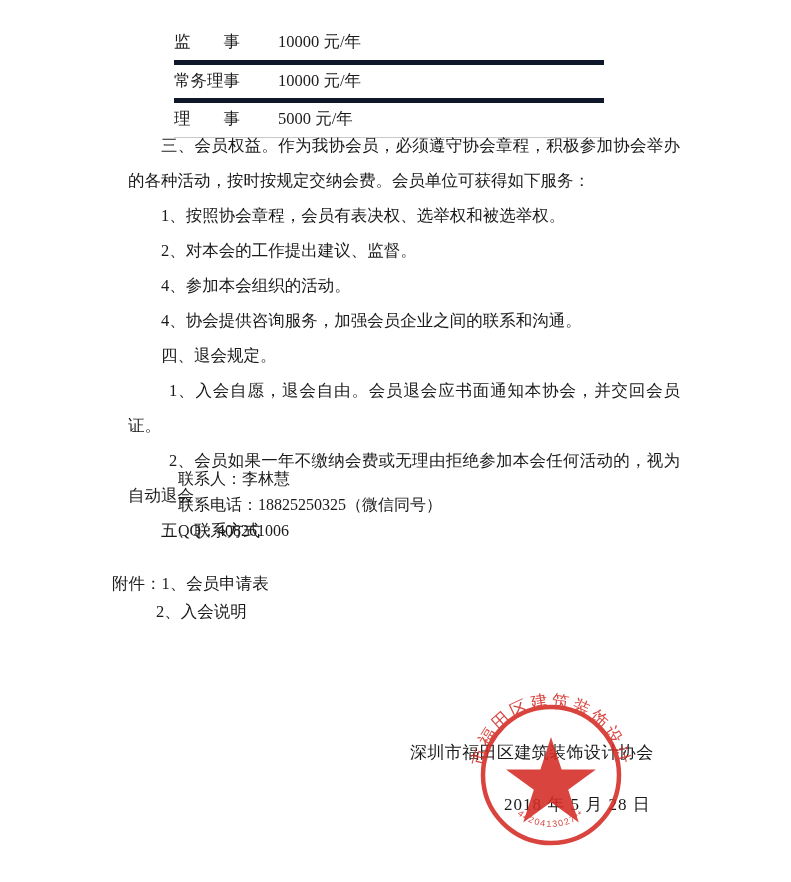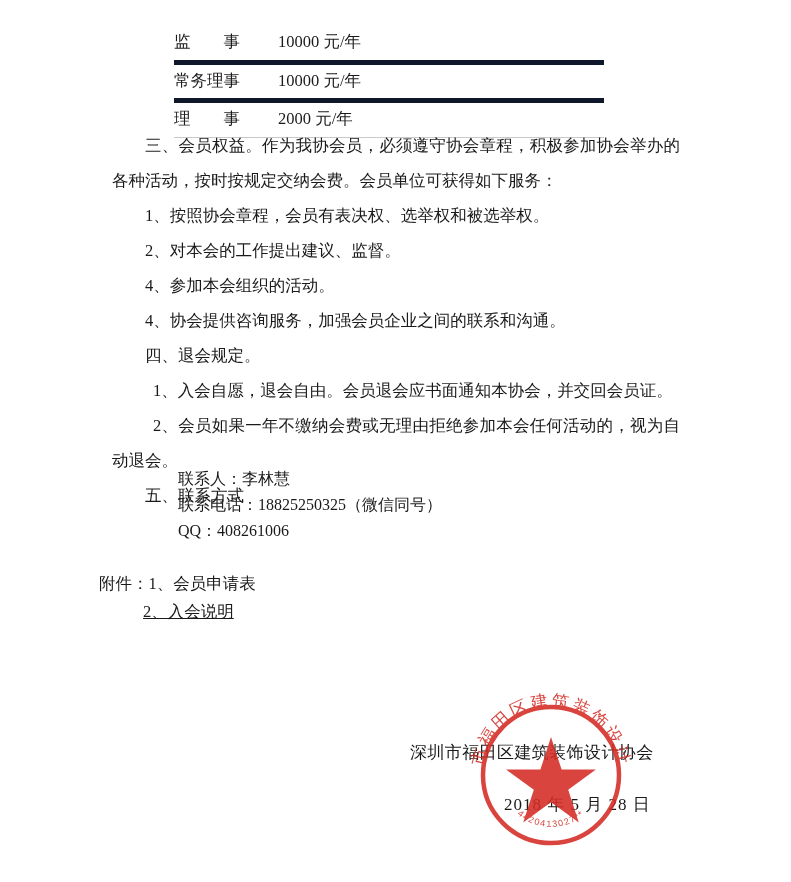--- a/index.html
+++ b/index.html
@@ -49,21 +49,21 @@
   }
 
   
   .body-block {
     position: absolute;
     left: 112px;
     top: 128px;
     width: 568px;
   }
   p.para {
-    margin: 0 0 0 0;
+    margin: 0 0 0 16px;
     font-size: 16.5px;
     line-height: 35px;
     text-align: justify;
     text-justify: inter-ideograph;
   }
   p.indent2 { text-indent: 33px; }
   p.indent25 { text-indent: 41px; }
 
   
   .contact-block {
@@ -74,30 +74,30 @@
   }
   .contact-line {
     font-size: 16px;
     line-height: 26px;
     white-space: pre;
   }
 
   
   .attach-block {
     position: absolute;
-    left: 99px;
+    left: 112px;
     top: 570px;
     width: 420px;
   }
   .attach-line {
     font-size: 16.5px;
     line-height: 28px;
     white-space: pre;
   }
-  .attach-line.second { padding-left: 44px; text-decoration: underline; }
+  .attach-line.second { padding-left: 44px; }
 
   
   .sign-block {
     position: absolute;
     left: 410px;
     top: 738px;
     width: 290px;
     text-align: left;
   }
   .sign-org {
@@ -136,21 +136,21 @@
       <tr>
         <td class="fee-label">监　　事</td>
         <td class="fee-amount">10000 元/年</td>
       </tr>
       <tr>
         <td class="fee-label">常务理事</td>
         <td class="fee-amount">10000 元/年</td>
       </tr>
       <tr>
         <td class="fee-label">理　　事</td>
-        <td class="fee-amount">2000 元/年</td>
+        <td class="fee-amount">5000 元/年</td>
       </tr>
     </tbody>
   </table>
 
   <div class="body-block">
     <p class="para indent2">三、会员权益。作为我协会员，必须遵守协会章程，积极参加协会举办的各种活动，按时按规定交纳会费。会员单位可获得如下服务：</p>
     <p class="para indent2">1、按照协会章程，会员有表决权、选举权和被选举权。</p>
     <p class="para indent2">2、对本会的工作提出建议、监督。</p>
     <p class="para indent2">4、参加本会组织的活动。</p>
     <p class="para indent2">4、协会提供咨询服务，加强会员企业之间的联系和沟通。</p>

